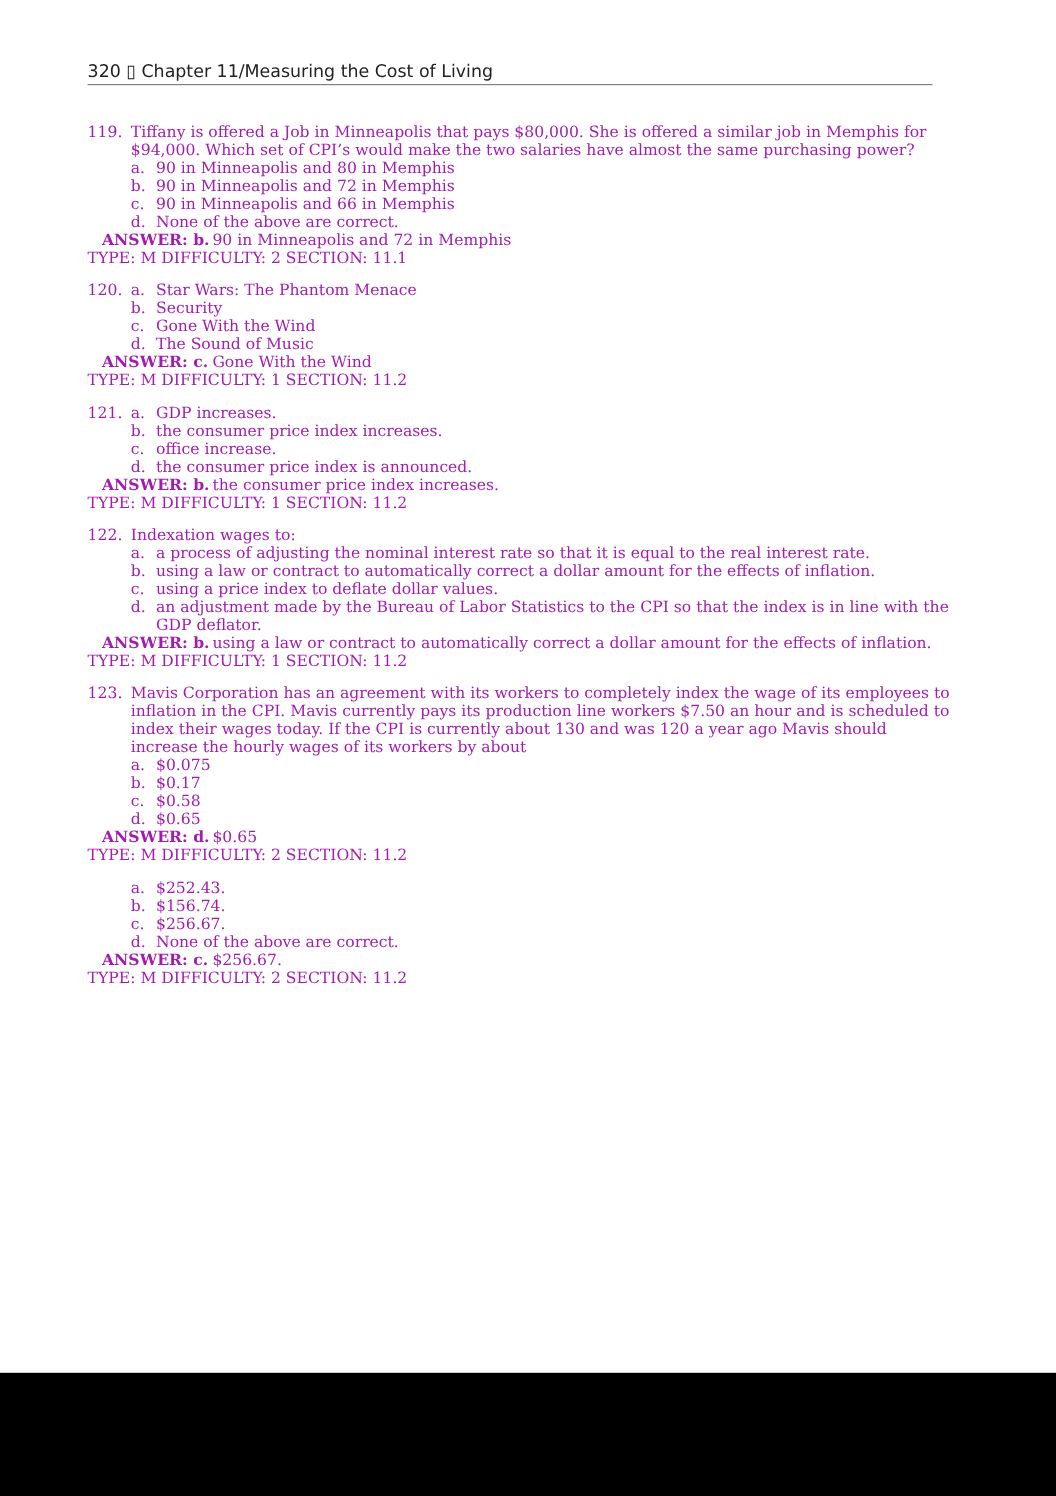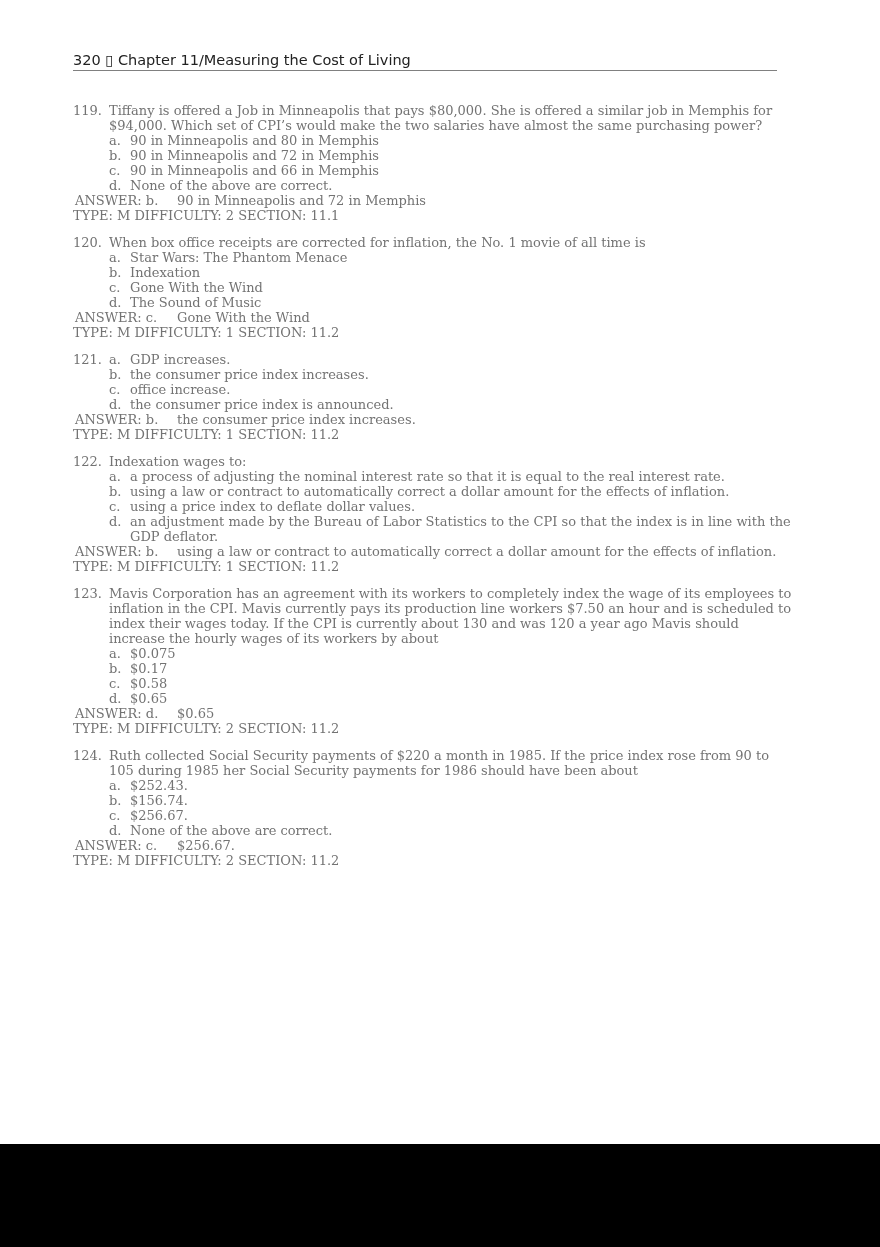--- a/index.html
+++ b/index.html
@@ -2,28 +2,28 @@
 <html><head>
 <meta charset="utf-8">
 <style>
   html, body { margin:0; padding:0; }
   body { width:880px; height:1247px; background:#fff; position:relative; overflow:hidden; }
   .page { position:absolute; left:0; top:0; width:860px; height:1144px; background:#fff; }
   .blackbar { position:absolute; left:0; top:1144px; width:880px; height:103px; background:#000; }
   .header { position:absolute; left:73px; top:50px; width:704px; height:20px; border-bottom:1px solid #808080;
     font-family:"DejaVu Sans", sans-serif; font-size:14.5px; color:#222; line-height:20px; white-space:nowrap; }
   .content { position:absolute; left:73px; top:103px; width:720px;
-    font-family:"DejaVu Serif", serif; font-size:13px; color:#737373; line-height:15px; }
+    font-family:"DejaVu Serif", serif; font-size:13px; color:#a21caf; line-height:15px; }
   .q { margin-bottom:12px; }
   .stem { position:relative; padding-left:36px; }
   .qnum { position:absolute; left:0; top:0; }
   .opt { position:relative; padding-left:57px; }
   .olet { position:absolute; left:36px; top:0; }
   .ans { position:relative; padding-left:104px; white-space:nowrap; }
-  .anslbl { position:absolute; left:2px; top:0; }
+  .anslbl { position:absolute; left:12px; top:0;font-weight:bold; }
   .meta { white-space:nowrap; }
 </style>
 </head>
 <body>
 
 <div class="page">
   <div class="header">
     <span>320</span>
     <span>▯</span>
     <span>Chapter 11/Measuring the Cost of Living</span>
@@ -35,23 +35,23 @@
       <div class="stem"><span class="qnum">119.</span><span>Tiffany is offered a Job in Minneapolis that pays $80,000. She is offered a similar job in Memphis for $94,000. Which set of CPI’s would make the two salaries have almost the same purchasing power?</span></div>
       <div class="opt"><span class="olet">a.</span><span>90 in Minneapolis and 80 in Memphis</span></div>
       <div class="opt"><span class="olet">b.</span><span>90 in Minneapolis and 72 in Memphis</span></div>
       <div class="opt"><span class="olet">c.</span><span>90 in Minneapolis and 66 in Memphis</span></div>
       <div class="opt"><span class="olet">d.</span><span>None of the above are correct.</span></div>
       <div class="ans"><span class="anslbl">ANSWER: b.</span><span>90 in Minneapolis and 72 in Memphis</span></div>
       <div class="meta">TYPE: M DIFFICULTY: 2 SECTION: 11.1</div>
     </div>
 
     <div class="q">
-      <div class="stem"><span class="qnum">120.</span><span>When box office receipts are corrected for inflation, the No. 1 movie of all time is</span></div>
+      <div class="stem"><span class="qnum">120.</span></div>
       <div class="opt"><span class="olet">a.</span><span>Star Wars: The Phantom Menace</span></div>
-      <div class="opt"><span class="olet">b.</span><span>Indexation</span></div>
+      <div class="opt"><span class="olet">b.</span><span>Security</span></div>
       <div class="opt"><span class="olet">c.</span><span>Gone With the Wind</span></div>
       <div class="opt"><span class="olet">d.</span><span>The Sound of Music</span></div>
       <div class="ans"><span class="anslbl">ANSWER: c.</span><span>Gone With the Wind</span></div>
       <div class="meta">TYPE: M DIFFICULTY: 1 SECTION: 11.2</div>
     </div>
 
     <div class="q">
       <div class="stem"><span class="qnum">121.</span></div>
       <div class="opt"><span class="olet">a.</span><span>GDP increases.</span></div>
       <div class="opt"><span class="olet">b.</span><span>the consumer price index increases.</span></div>
@@ -75,21 +75,20 @@
       <div class="stem"><span class="qnum">123.</span><span>Mavis Corporation has an agreement with its workers to completely index the wage of its employees to inflation in the CPI. Mavis currently pays its production line workers $7.50 an hour and is scheduled to index their wages today. If the CPI is currently about 130 and was 120 a year ago Mavis should increase the hourly wages of its workers by about</span></div>
       <div class="opt"><span class="olet">a.</span><span>$0.075</span></div>
       <div class="opt"><span class="olet">b.</span><span>$0.17</span></div>
       <div class="opt"><span class="olet">c.</span><span>$0.58</span></div>
       <div class="opt"><span class="olet">d.</span><span>$0.65</span></div>
       <div class="ans"><span class="anslbl">ANSWER: d.</span><span>$0.65</span></div>
       <div class="meta">TYPE: M DIFFICULTY: 2 SECTION: 11.2</div>
     </div>
 
     <div class="q">
-      <div class="stem"><span class="qnum">124.</span><span>Ruth collected Social Security payments of $220 a month in 1985. If the price index rose from 90 to 105 during 1985 her Social Security payments for 1986 should have been about</span></div>
       <div class="opt"><span class="olet">a.</span><span>$252.43.</span></div>
       <div class="opt"><span class="olet">b.</span><span>$156.74.</span></div>
       <div class="opt"><span class="olet">c.</span><span>$256.67.</span></div>
       <div class="opt"><span class="olet">d.</span><span>None of the above are correct.</span></div>
       <div class="ans"><span class="anslbl">ANSWER: c.</span><span>$256.67.</span></div>
       <div class="meta">TYPE: M DIFFICULTY: 2 SECTION: 11.2</div>
     </div>
   </div>
 </div>
 <div class="blackbar"></div>

